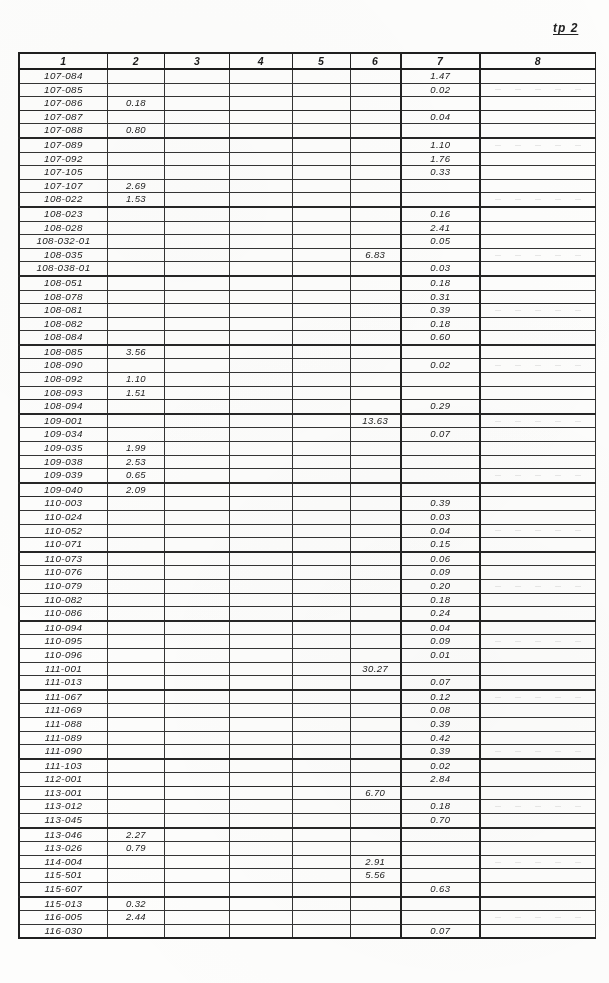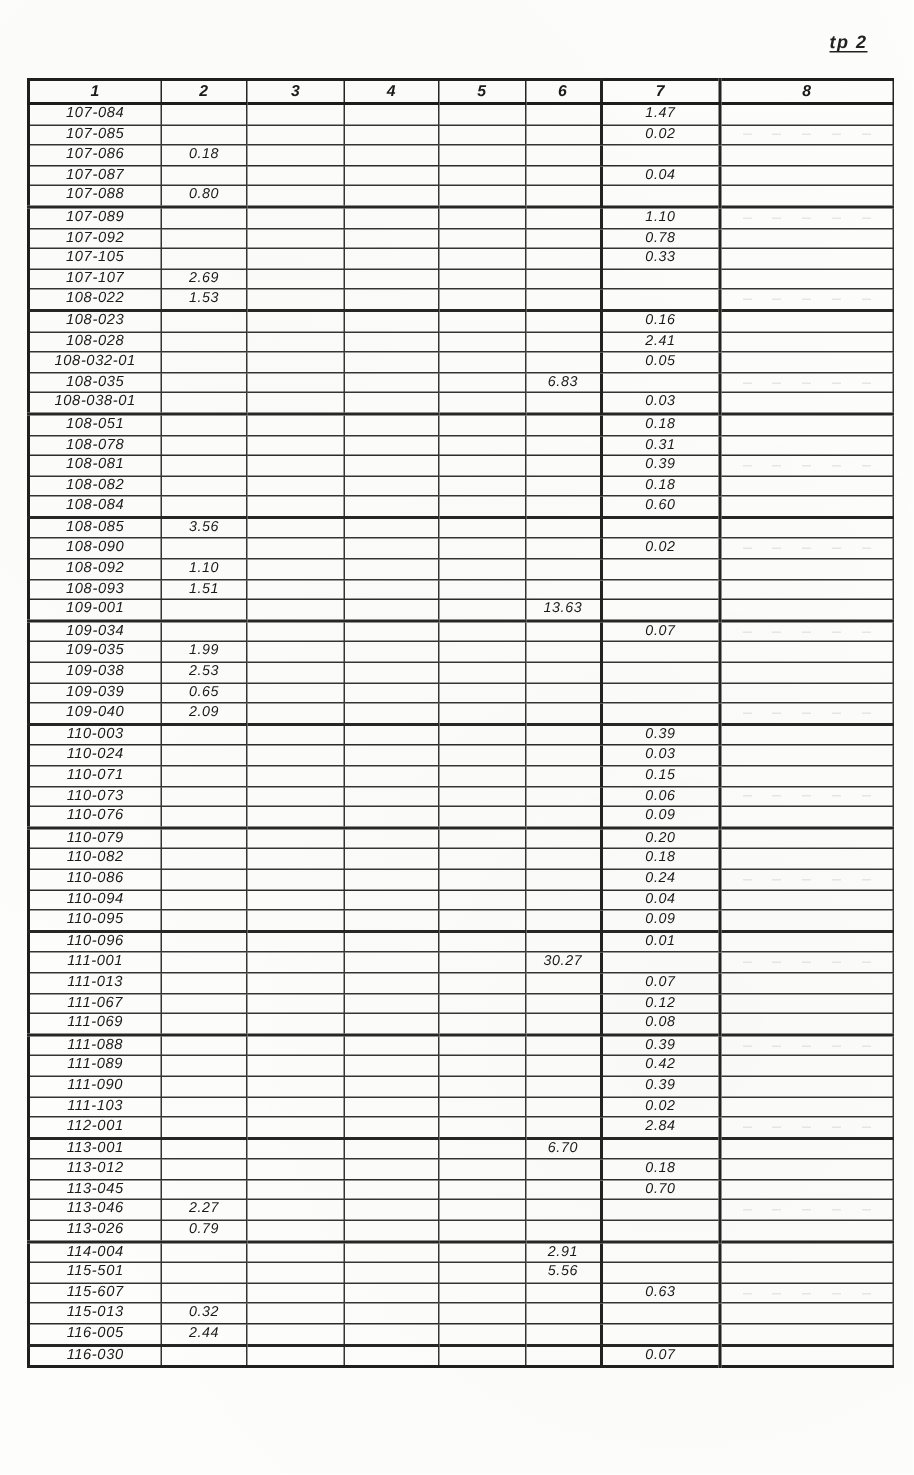--- a/index.html
+++ b/index.html
@@ -177,21 +177,21 @@
           <td>1.10</td>
           <td></td>
         </tr>
         <tr>
           <td class="id-cell">107-092</td>
           <td></td>
           <td></td>
           <td></td>
           <td></td>
           <td></td>
-          <td>0.78</td>
+          <td>1.76</td>
           <td></td>
         </tr>
         <tr>
           <td class="id-cell">107-105</td>
           <td></td>
           <td></td>
           <td></td>
           <td></td>
           <td></td>
           <td>0.33</td>
@@ -351,20 +351,30 @@
           <td class="id-cell">108-093</td>
           <td>1.51</td>
           <td></td>
           <td></td>
           <td></td>
           <td></td>
           <td></td>
           <td></td>
         </tr>
         <tr>
+          <td class="id-cell">108-094</td>
+          <td></td>
+          <td></td>
+          <td></td>
+          <td></td>
+          <td></td>
+          <td>0.29</td>
+          <td></td>
+        </tr>
+        <tr>
           <td class="id-cell">109-001</td>
           <td></td>
           <td></td>
           <td></td>
           <td></td>
           <td>13.63</td>
           <td></td>
           <td></td>
         </tr>
         <tr>
@@ -428,20 +438,30 @@
           <td></td>
         </tr>
         <tr>
           <td class="id-cell">110-024</td>
           <td></td>
           <td></td>
           <td></td>
           <td></td>
           <td></td>
           <td>0.03</td>
+          <td></td>
+        </tr>
+        <tr>
+          <td class="id-cell">110-052</td>
+          <td></td>
+          <td></td>
+          <td></td>
+          <td></td>
+          <td></td>
+          <td>0.04</td>
           <td></td>
         </tr>
         <tr>
           <td class="id-cell">110-071</td>
           <td></td>
           <td></td>
           <td></td>
           <td></td>
           <td></td>
           <td>0.15</td>

